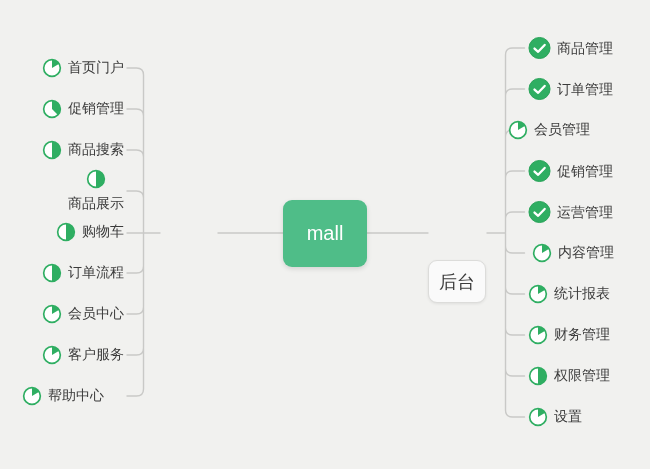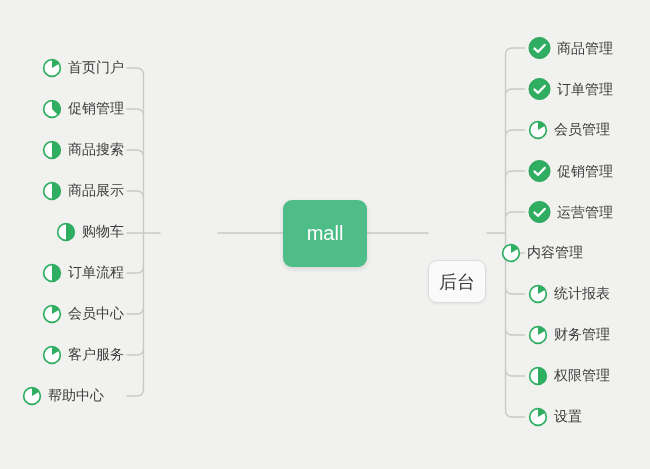--- a/index.html
+++ b/index.html
@@ -83,21 +83,21 @@
         </svg>
         <span>促销管理</span>
       </div>
       <div class="topic left" style="right: 526px; top: 150px;">
         <svg class="icon pie" viewBox="0 0 24 24">
           <circle cx="12" cy="12" r="10" fill="#ffffff" stroke="#2fae62" stroke-width="2"></circle>
           <path d="M12 12 L12 2 A10 10 0 0 1 12.00 22.00 Z" fill="#2fae62"></path>
         </svg>
         <span>商品搜索</span>
       </div>
-      <div class="topic left" style="right: 526px; top: 191px;">
+      <div class="topic left" style="right: 526px; top: 191px; flex-direction: column;">
         <svg class="icon pie" viewBox="0 0 24 24">
           <circle cx="12" cy="12" r="10" fill="#ffffff" stroke="#2fae62" stroke-width="2"></circle>
           <path d="M12 12 L12 2 A10 10 0 0 1 12.00 22.00 Z" fill="#2fae62"></path>
         </svg>
         <span>商品展示</span>
       </div>
       <div class="topic left" style="right: 526px; top: 232px;">
         <svg class="icon pie" viewBox="0 0 24 24">
           <circle cx="12" cy="12" r="10" fill="#ffffff" stroke="#2fae62" stroke-width="2"></circle>
           <path d="M12 12 L12 2 A10 10 0 0 1 12.00 22.00 Z" fill="#2fae62"></path>
@@ -141,42 +141,42 @@
         </svg>
         <span>商品管理</span>
       </div>
       <div class="topic right" style="left: 528px; top: 89px;">
         <svg class="icon check" viewBox="0 0 24 24">
           <circle cx="12" cy="12" r="11" fill="#2fae62" stroke="#27a257" stroke-width="1"></circle>
           <path d="M6.8 12.6 L10.6 16 L17.4 8.8" stroke="#ffffff" stroke-width="2.4" fill="none" stroke-linecap="round" stroke-linejoin="round"></path>
         </svg>
         <span>订单管理</span>
       </div>
-      <div class="topic right" style="left: 528px; top: 130px;">
+      <div class="topic right" style="left: 508px; top: 130px;">
         <svg class="icon pie" viewBox="0 0 24 24">
           <circle cx="12" cy="12" r="10" fill="#ffffff" stroke="#2fae62" stroke-width="2"></circle>
           <path d="M12 12 L12 2 A10 10 0 0 1 20.66 7.00 Z" fill="#2fae62"></path>
         </svg>
         <span>会员管理</span>
       </div>
       <div class="topic right" style="left: 528px; top: 171px;">
         <svg class="icon check" viewBox="0 0 24 24">
           <circle cx="12" cy="12" r="11" fill="#2fae62" stroke="#27a257" stroke-width="1"></circle>
           <path d="M6.8 12.6 L10.6 16 L17.4 8.8" stroke="#ffffff" stroke-width="2.4" fill="none" stroke-linecap="round" stroke-linejoin="round"></path>
         </svg>
         <span>促销管理</span>
       </div>
       <div class="topic right" style="left: 528px; top: 212px;">
         <svg class="icon check" viewBox="0 0 24 24">
           <circle cx="12" cy="12" r="11" fill="#2fae62" stroke="#27a257" stroke-width="1"></circle>
           <path d="M6.8 12.6 L10.6 16 L17.4 8.8" stroke="#ffffff" stroke-width="2.4" fill="none" stroke-linecap="round" stroke-linejoin="round"></path>
         </svg>
         <span>运营管理</span>
       </div>
-      <div class="topic right" style="left: 501px; top: 253px;">
+      <div class="topic right" style="left: 532px; top: 253px;">
         <svg class="icon pie" viewBox="0 0 24 24">
           <circle cx="12" cy="12" r="10" fill="#ffffff" stroke="#2fae62" stroke-width="2"></circle>
           <path d="M12 12 L12 2 A10 10 0 0 1 20.66 7.00 Z" fill="#2fae62"></path>
         </svg>
         <span>内容管理</span>
       </div>
       <div class="topic right" style="left: 528px; top: 294px;">
         <svg class="icon pie" viewBox="0 0 24 24">
           <circle cx="12" cy="12" r="10" fill="#ffffff" stroke="#2fae62" stroke-width="2"></circle>
           <path d="M12 12 L12 2 A10 10 0 0 1 20.66 7.00 Z" fill="#2fae62"></path>

